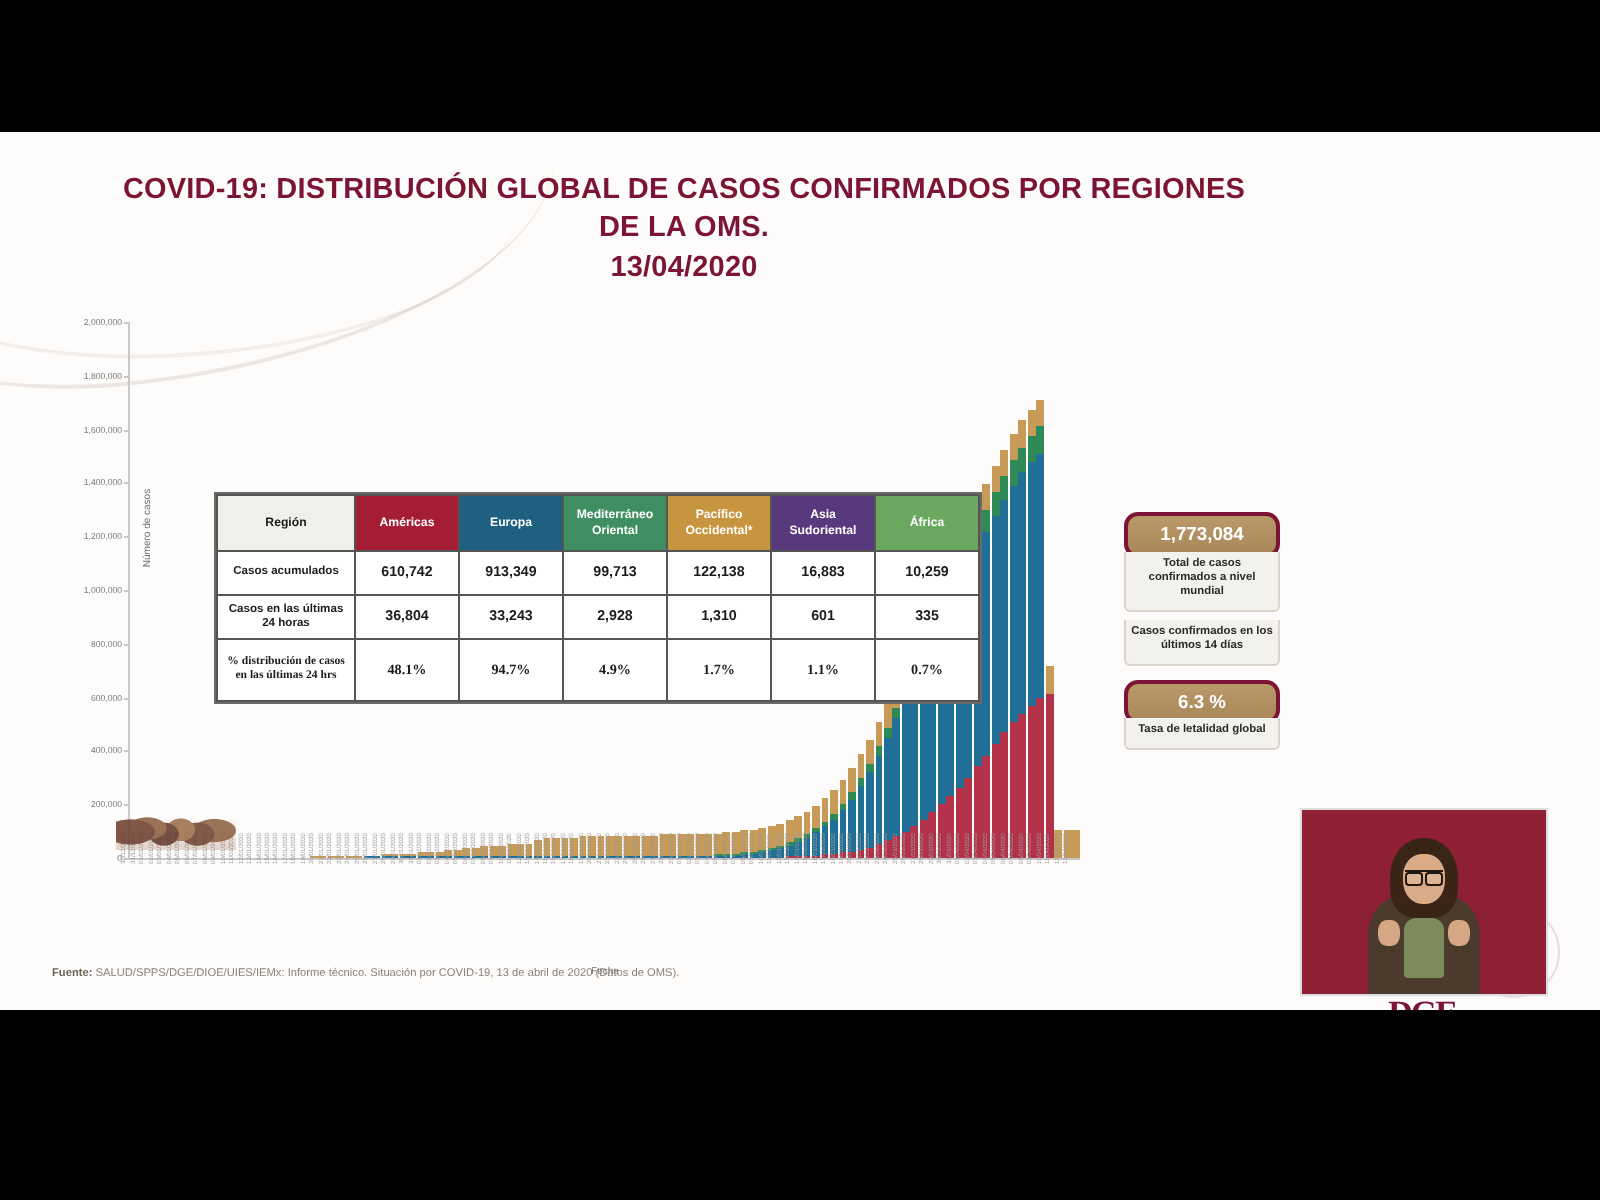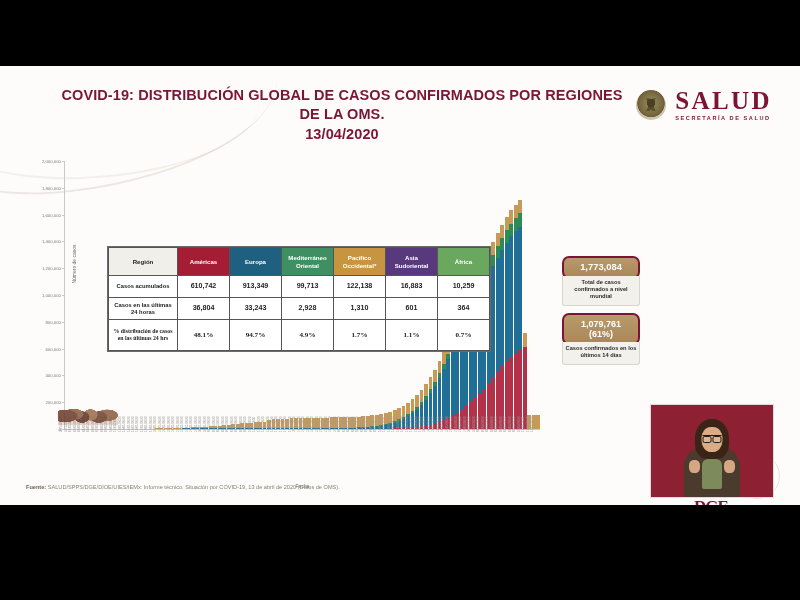--- a/index.html
+++ b/index.html
@@ -276,27 +276,20 @@
 
     <div class="wm-swoosh"></div>
     <div class="wm-swoosh2"></div>
 
     <div id="title-block">
       <div>COVID-19: DISTRIBUCIÓN GLOBAL DE CASOS CONFIRMADOS POR REGIONES</div>
       <div>DE LA OMS.</div>
       <div id="title-date">13/04/2020</div>
     </div>
 
-    <div id="salud-logo">
-      <div class="eagle"></div>
-      <div class="salud-text">
-        <div class="salud-word">SALUD</div>
-        <div class="salud-sub">SECRETARÍA DE SALUD</div>
-      </div>
-    </div>
 
     <div id="chart-area">
       <div id="y-axis-title">Número de casos</div>
       <div id="y-axis">
           <div class="y-tick" style="top: 0px;">2,000,000</div>
           <div style="position: absolute; right: 0px; width: 3px; height: 1px; background: rgb(201, 201, 201); top: 0px;"></div>
           <div class="y-tick" style="top: 26.8px;">1,800,000</div>
           <div style="position: absolute; right: 0px; width: 3px; height: 1px; background: rgb(201, 201, 201); top: 26.8px;"></div>
           <div class="y-tick" style="top: 53.6px;">1,600,000</div>
           <div style="position: absolute; right: 0px; width: 3px; height: 1px; background: rgb(201, 201, 201); top: 53.6px;"></div>
@@ -1219,42 +1212,45 @@
             <td class="val">16,883</td>
             <td class="val">10,259</td>
           </tr>
           <tr>
             <td class="rowlab">Casos en las últimas 24 horas</td>
             <td class="val">36,804</td>
             <td class="val">33,243</td>
             <td class="val">2,928</td>
             <td class="val">1,310</td>
             <td class="val">601</td>
-            <td class="val">364</td>
+            <td class="val">335</td>
           </tr>
           <tr>
             <td class="rowlab">% distribución de casos en las últimas 24 hrs</td>
             <td class="val">48.1%</td>
             <td class="val">94.7%</td>
             <td class="val">4.9%</td>
             <td class="val">1.7%</td>
             <td class="val">1.1%</td>
             <td class="val">0.7%</td>
           </tr>
         </tbody>
     </table>
 
     <div id="stats">
         <div class="stat">
           <div class="stat-top">1,773,084</div>
           <div class="stat-cap">Total de casos confirmados a nivel mundial</div>
         </div>
         <div class="stat">
-          <div class="stat-top small">1,079,761<br>(61%)</div>
           <div class="stat-cap">Casos confirmados en los últimos 14 días</div>
+        </div>
+        <div class="stat">
+          <div class="stat-top">6.3 %</div>
+          <div class="stat-cap">Tasa de letalidad global</div>
         </div>
       </div>
 
     <div id="interpreter">
       <div class="intp-body"></div>
       <div class="intp-shirt"></div>
       <div class="intp-hair"></div>
       <div class="intp-face"></div>
       <div class="intp-glasses"></div>
       <div class="intp-hand l"></div>

